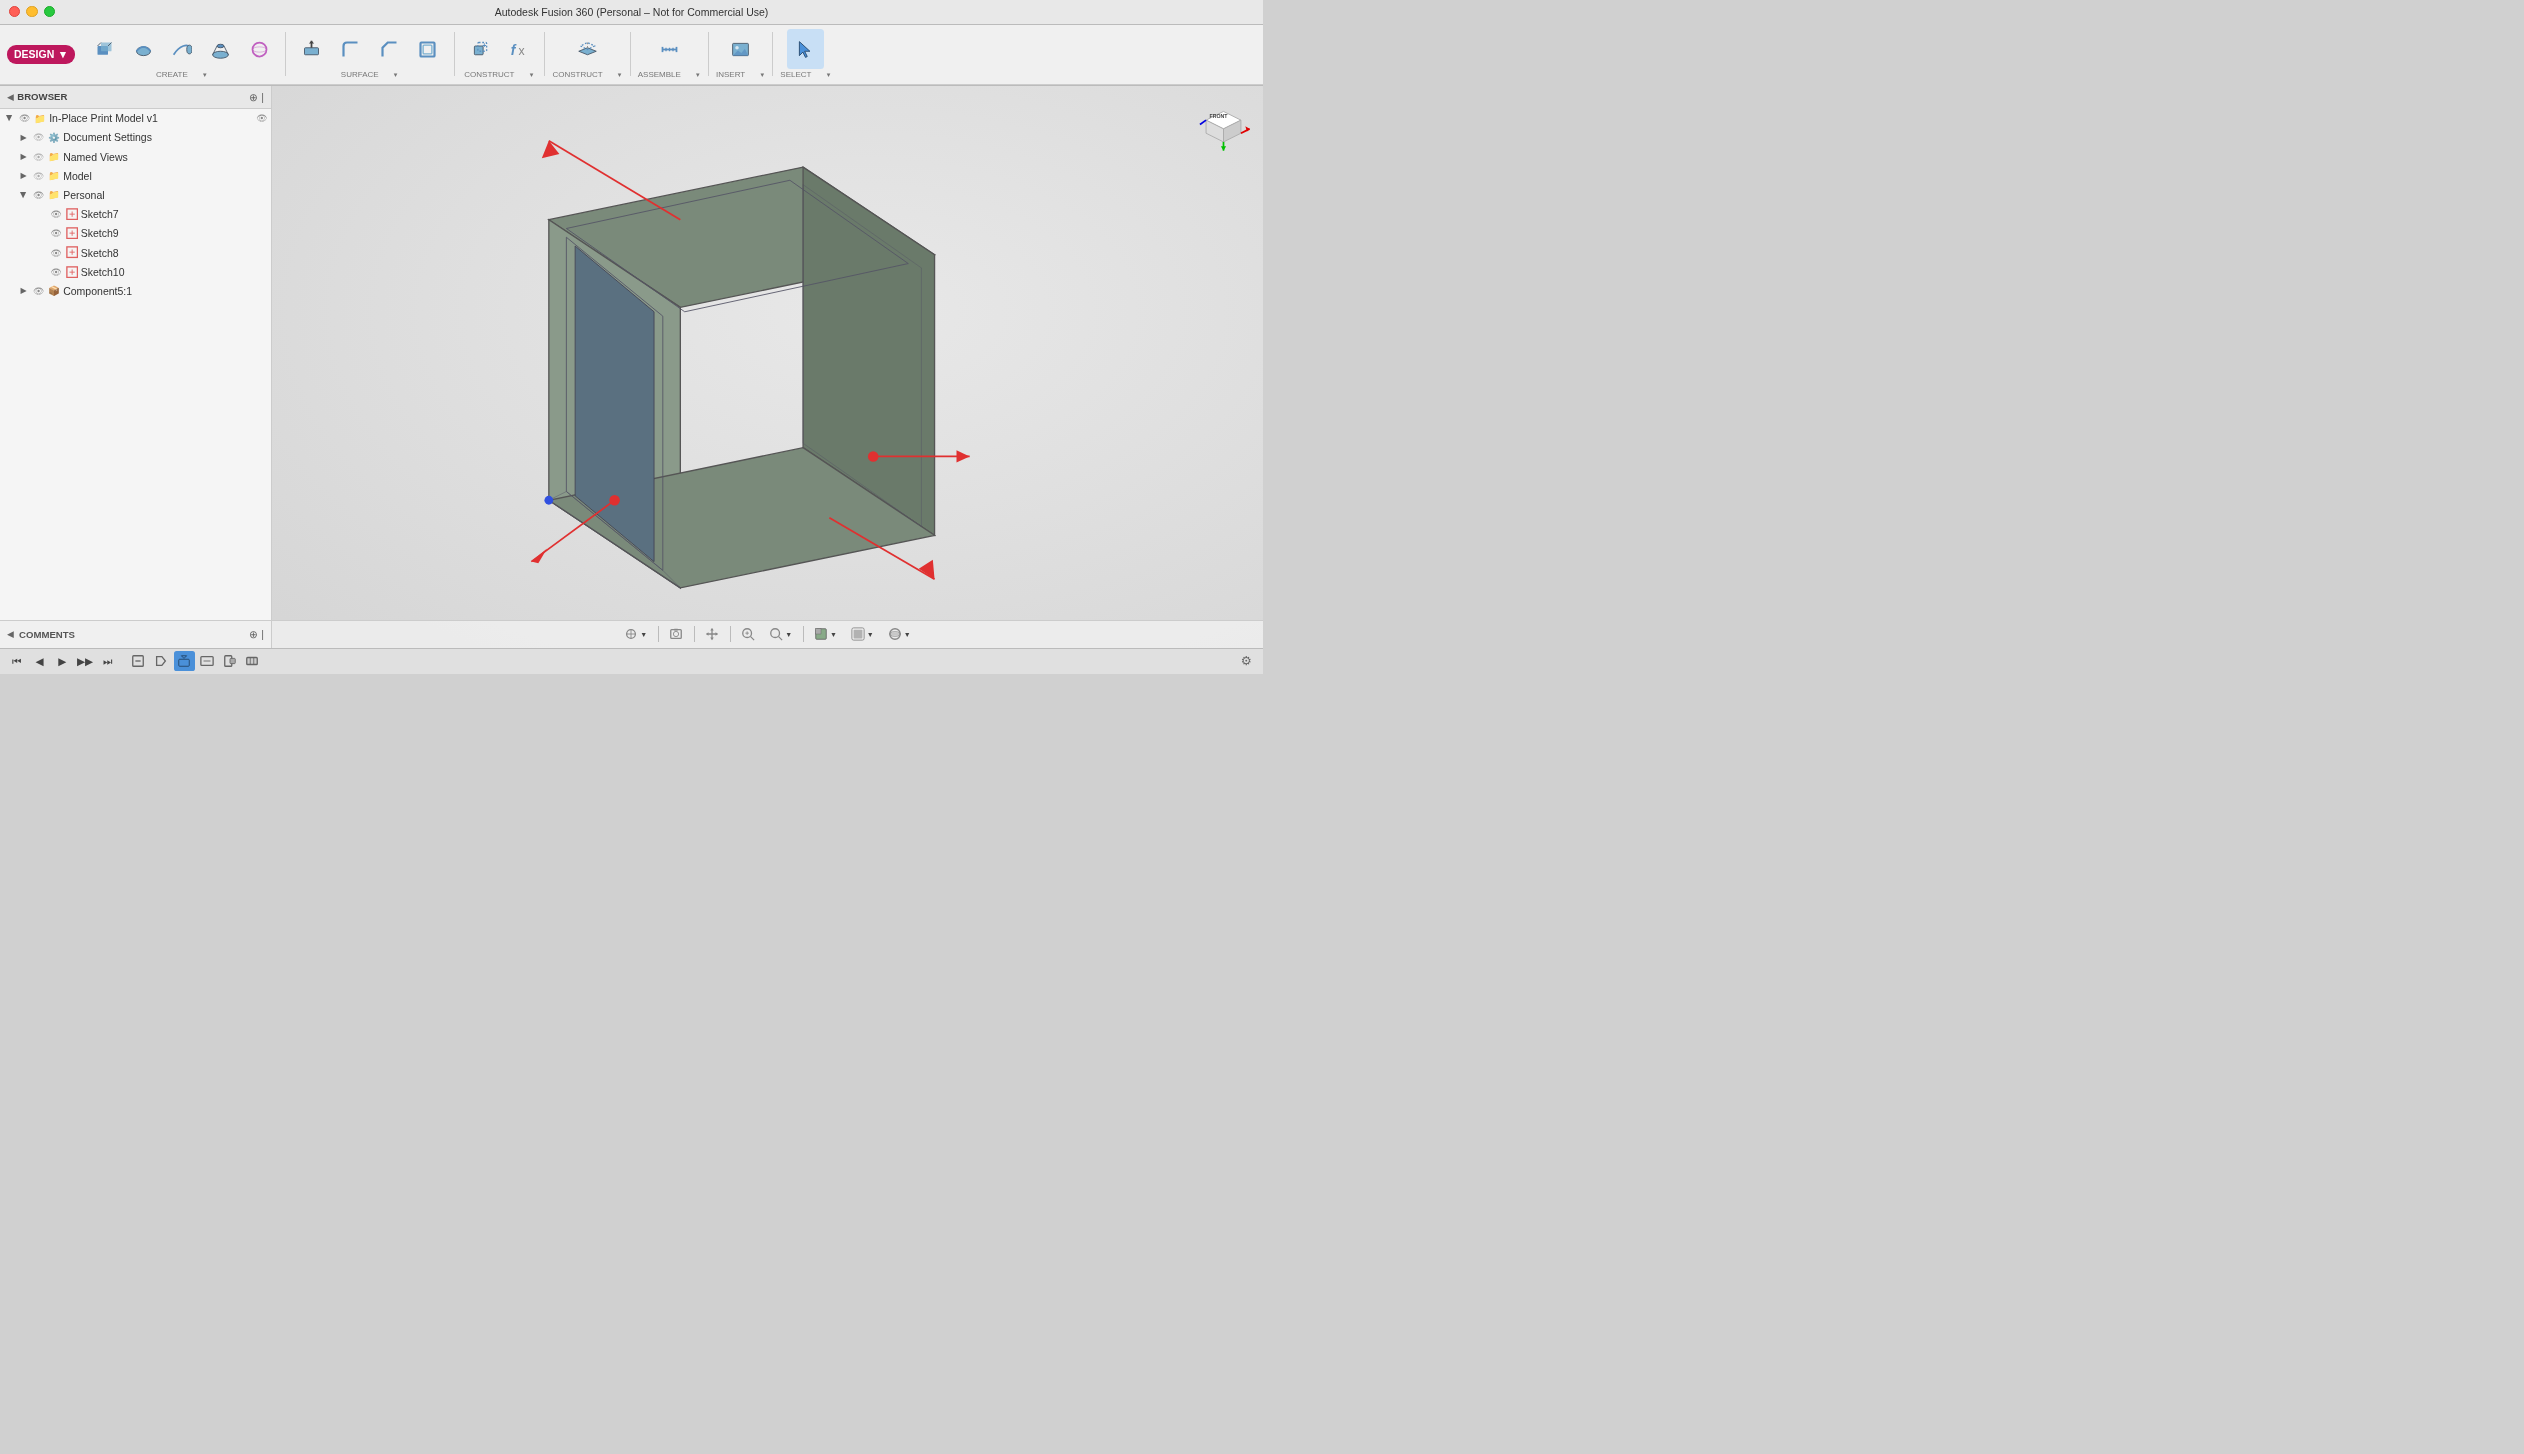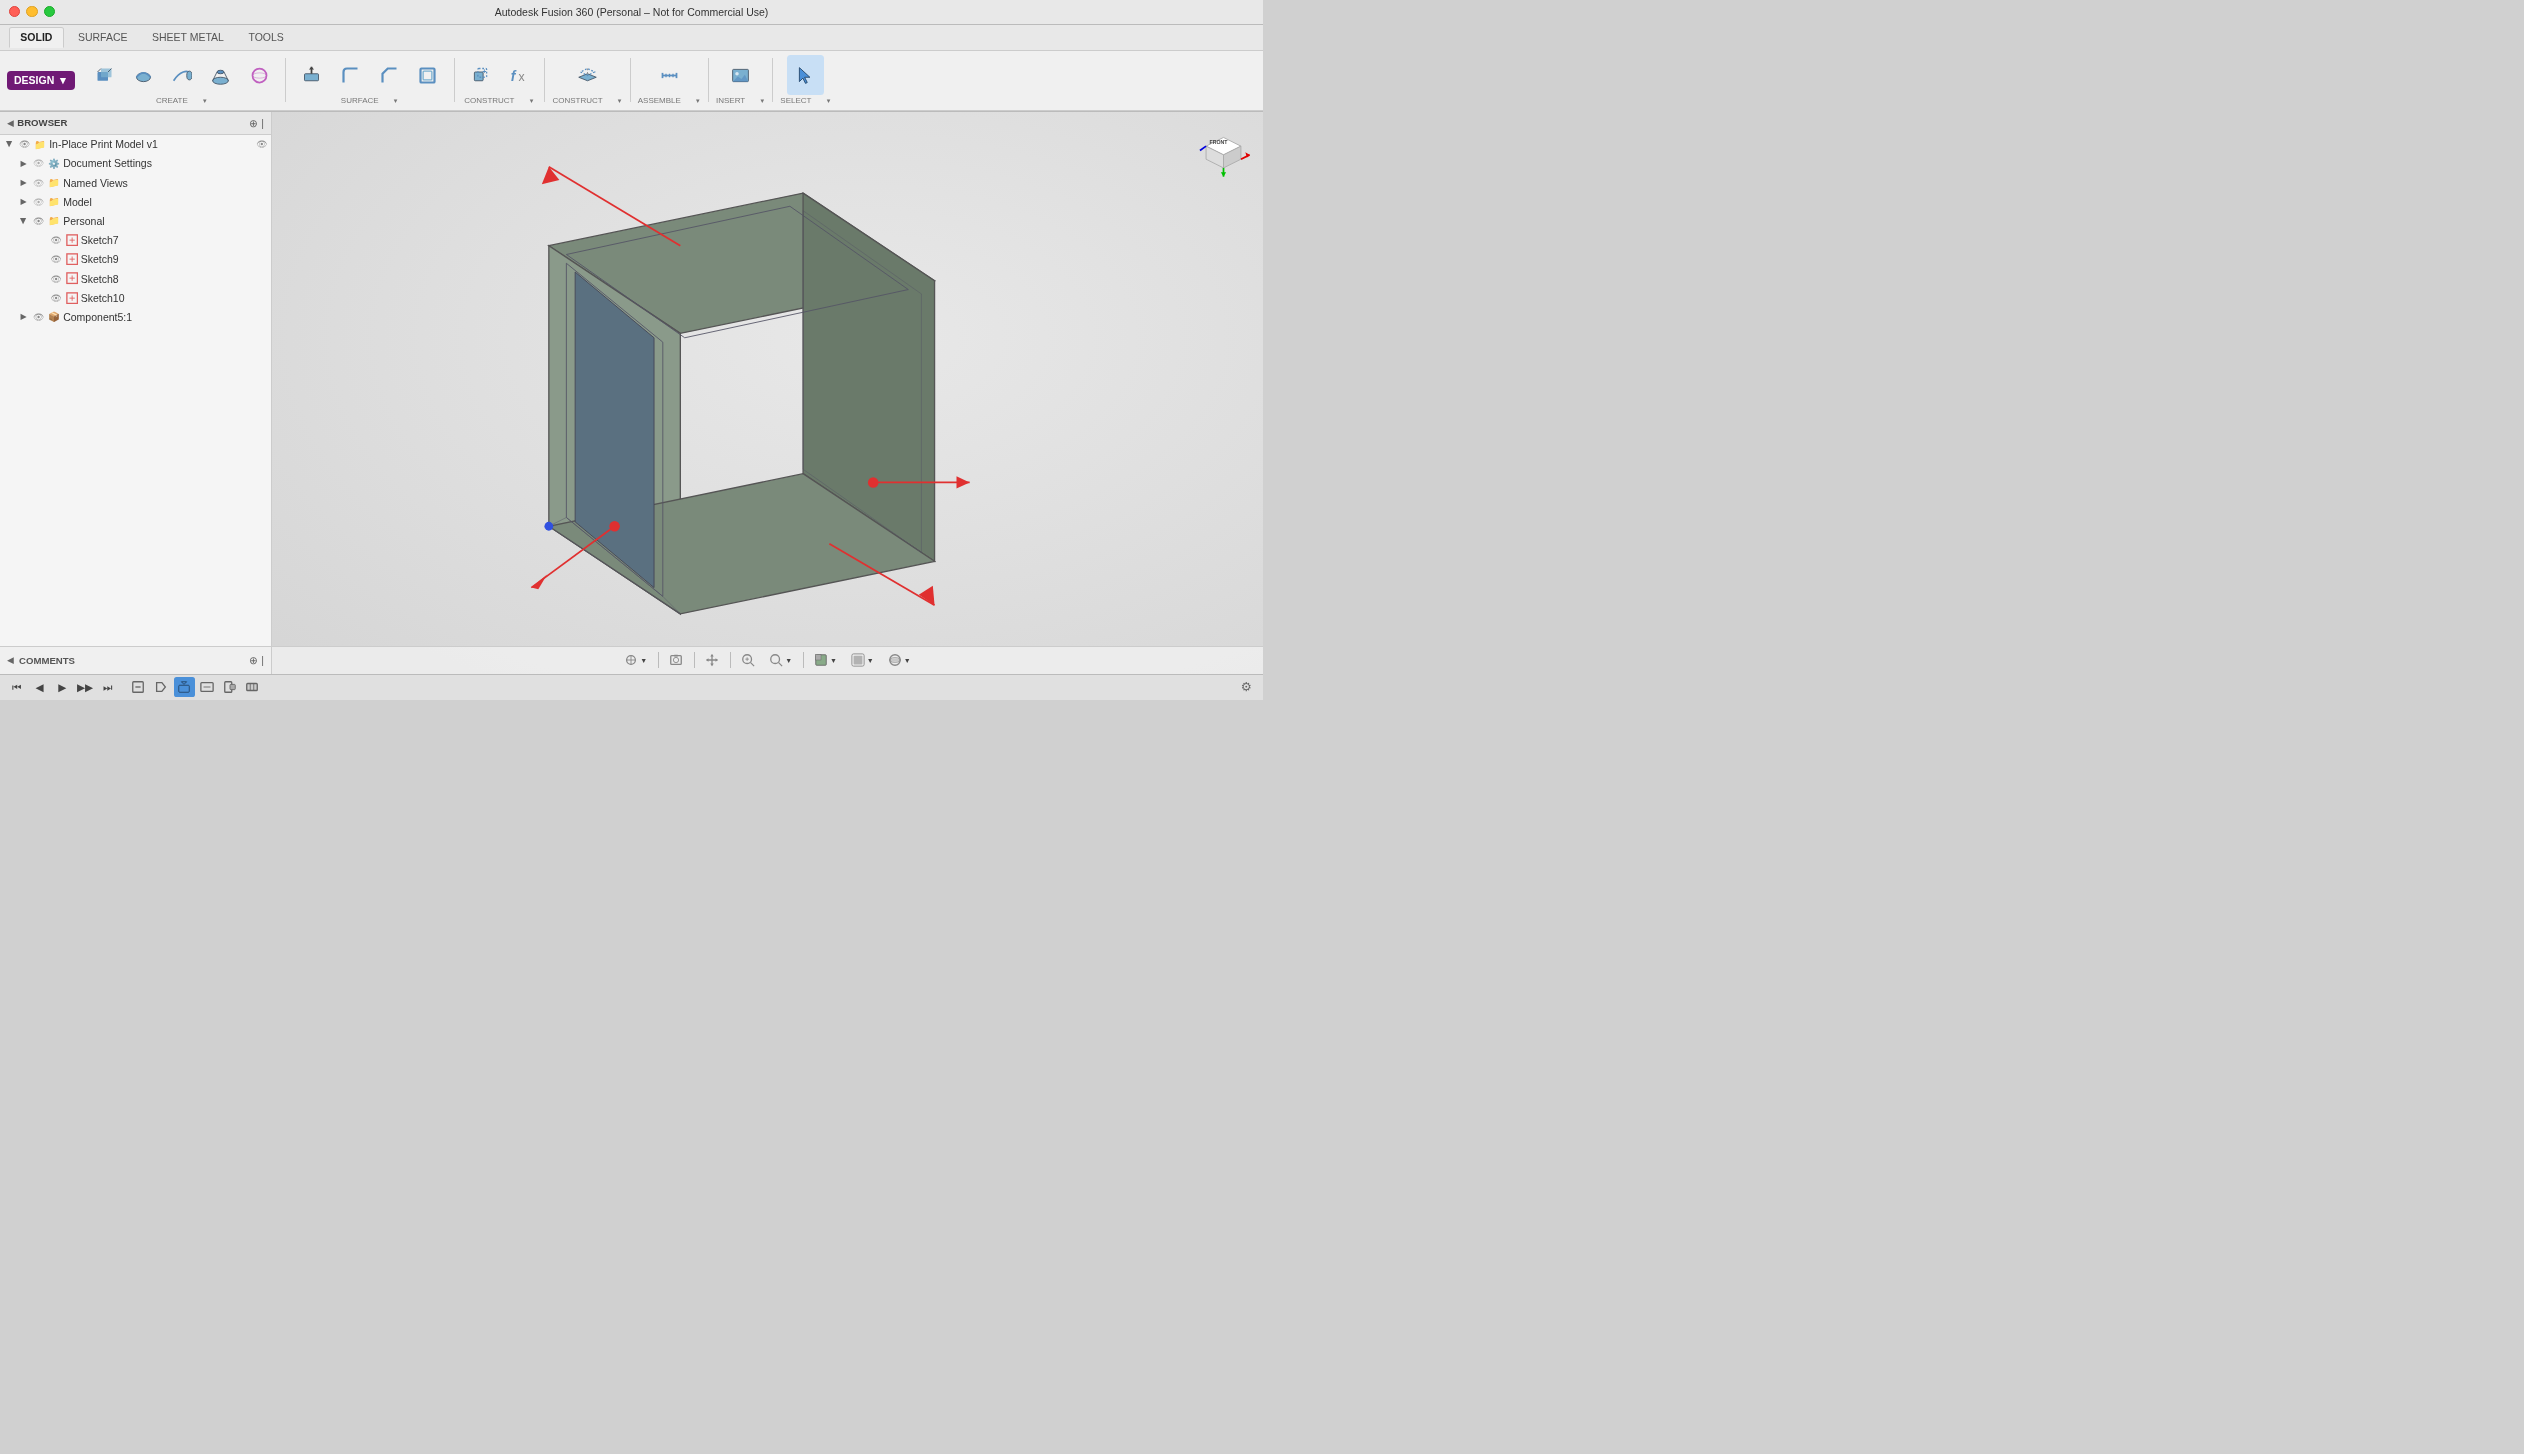--- a/index.html
+++ b/index.html
@@ -82,23 +82,23 @@
       height: 60px;
       background: #f0f0f0;
       border-bottom: 0.9px solid #ccc;
       gap: 1.8px;
     }
     .design-btn {
       display: flex;
       align-items: center;
       gap: 3.5px;
       padding: 3.5px 7px;
-      background: #701a75;
+      background: #be185d;
       color: white;
-      border-radius: 4px;
+      border-radius: 9px;
       font-size: 10.5px;
       font-weight: 600;
       cursor: pointer;
       margin-right: 7px;
     }
     .toolbar-group {
       display: flex;
       flex-direction: column;
       align-items: center;
       position: relative;
@@ -374,26 +374,20 @@
   <div class="traffic-lights">
     <div class="traffic-light tl-close"></div>
     <div class="traffic-light tl-min"></div>
     <div class="traffic-light tl-max"></div>
   </div>
   <span id="titlebar-text">Autodesk Fusion 360 (Personal – Not for Commercial Use)</span>
 </div>
 
 <div id="toolbar-area">
 
-  <div id="tab-strip">
-    <div class="tab-item active">SOLID</div>
-    <div class="tab-item">SURFACE</div>
-    <div class="tab-item">SHEET METAL</div>
-    <div class="tab-item">TOOLS</div>
-  </div>
 
   <div id="icon-toolbar">
     <div class="design-btn">
       <span>DESIGN</span>
       <span>▼</span>
     </div>
 
     <div class="toolbar-group">
       <div class="toolbar-group-icons">
         <div class="toolbar-icon-btn">

